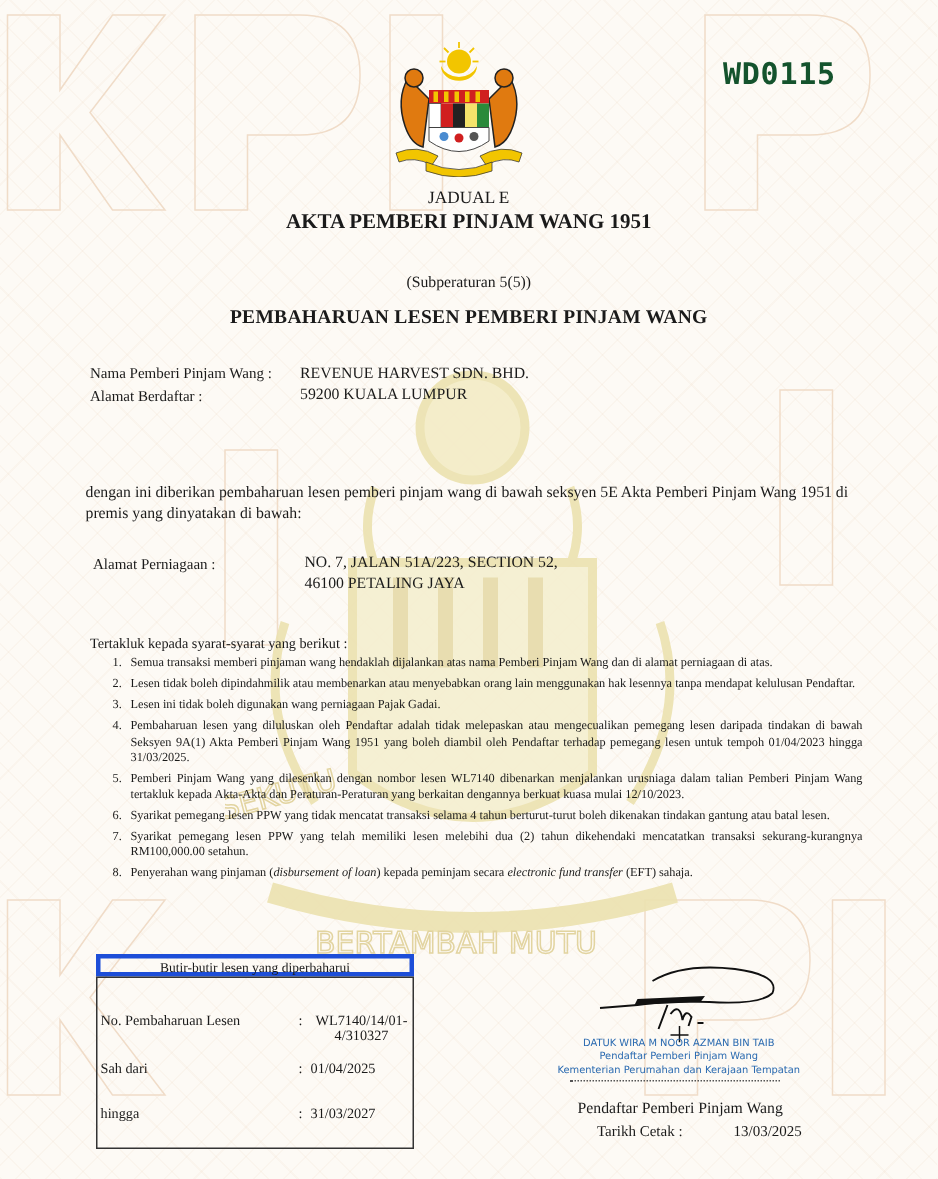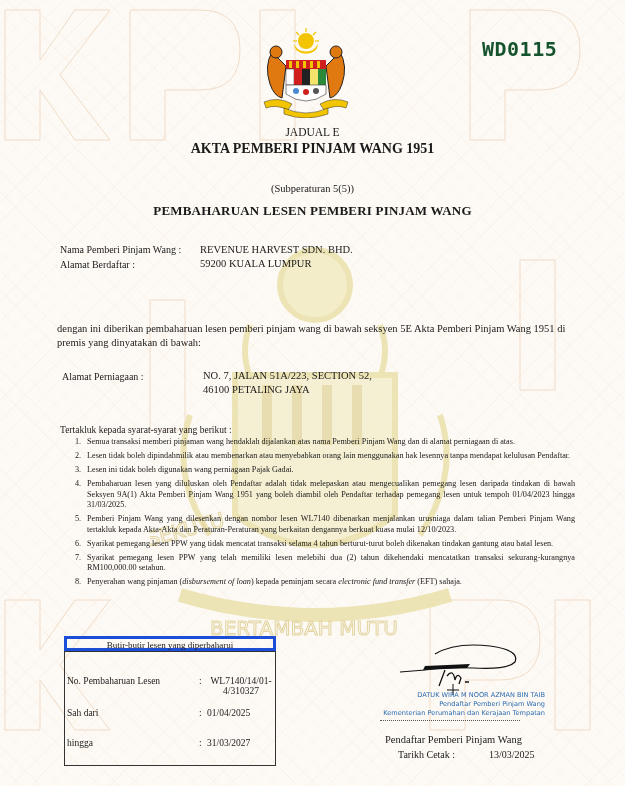--- a/index.html
+++ b/index.html
@@ -54,21 +54,21 @@
     }
     .box-body {
       left: 64px; top: 651px; width: 212px; height: 115px; border: 1px solid #333;
     }
     .box-row { position: absolute; left: 2px; font-size: 9.5px; width: 208px; }
     .box-row .k { position: absolute; left: 0; }
     .box-row .c { position: absolute; left: 132px; }
     .box-row .v { position: absolute; left: 140px; text-align: center; }
 
     .sig-name {
-      left: 360px; top: 691px; width: 185px; text-align: right;
+      left: 360px; top: 691px; width: 185px; text-align: center;
       font-family: "DejaVu Sans", sans-serif; color: #2a6ab0; font-size: 6.6px; line-height: 9px;
     }
     .dots { left: 380px; top: 720px; width: 140px; border-top: 1px dotted #555; }
     .reg-title { left: 385px; top: 734px; font-size: 10.5px; }
     .print-lbl { left: 398px; top: 749px; font-size: 10px; }
     .print-val { left: 470px; top: 749px; font-size: 10px; margin-left: 19px; }
   </style>
 </head>
 <body>
 

